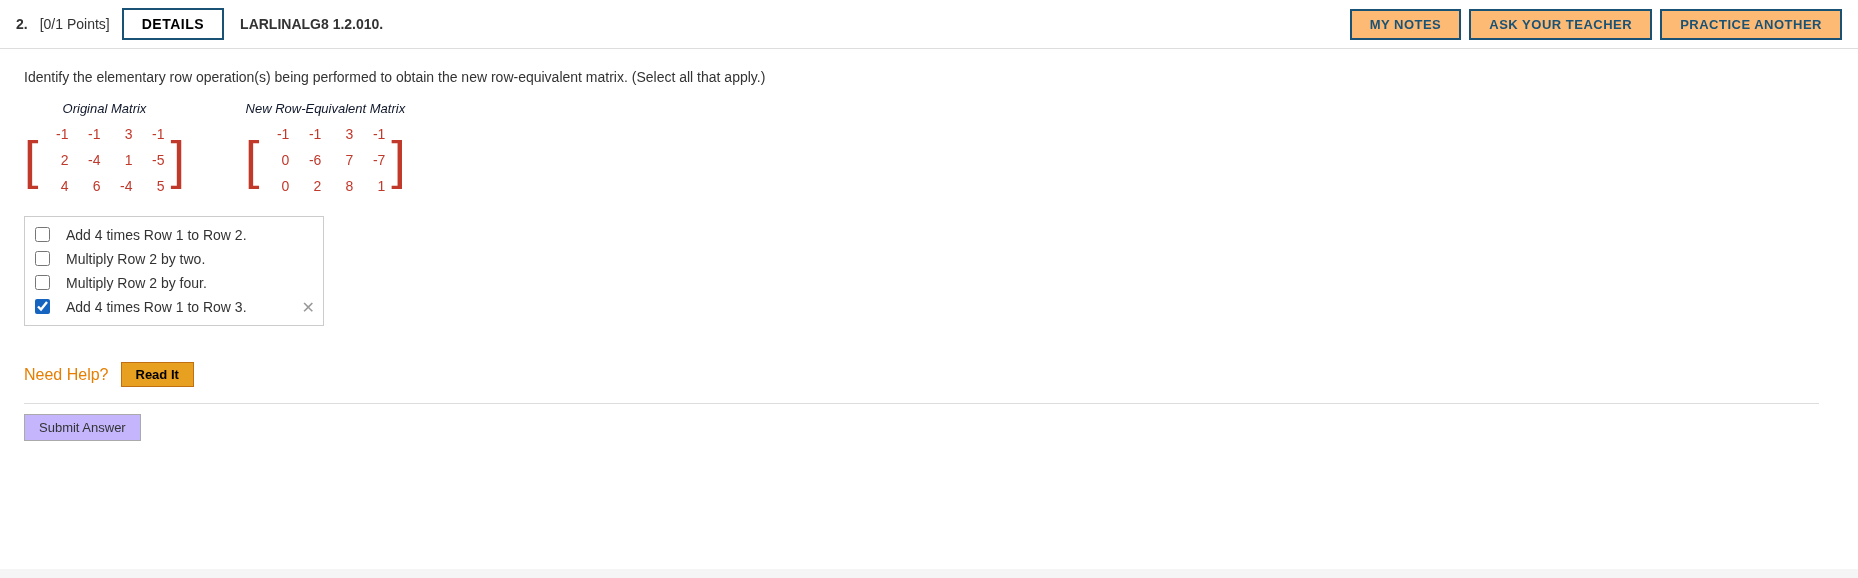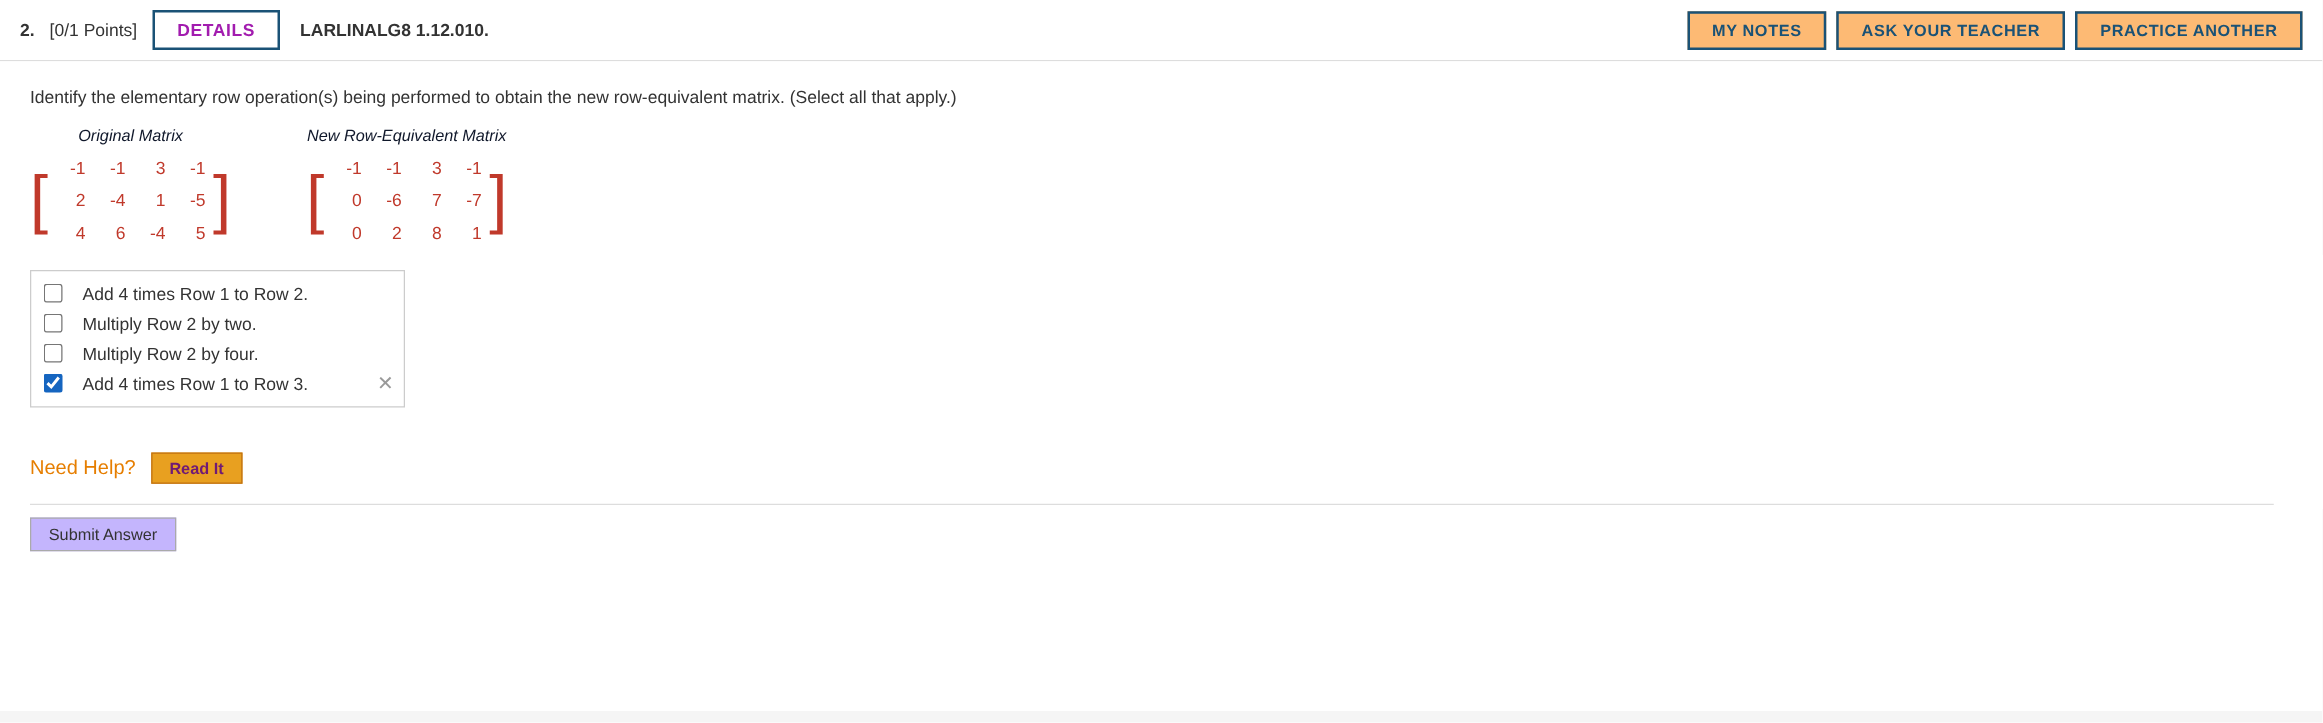--- a/index.html
+++ b/index.html
@@ -17,21 +17,21 @@
       font-weight: bold;
       font-size: 14px;
       white-space: nowrap;
     }
     .points-label {
       font-size: 14px;
       color: #333;
     }
     .details-btn {
       border: 2px solid #1a5276;
-      color: #a21caf;
+      color: #000000;
       background: #fff;
       padding: 6px 18px;
       font-size: 14px;
       font-weight: bold;
       cursor: pointer;
       letter-spacing: 0.5px;
     }
     .problem-id {
       font-size: 14px;
       font-weight: bold;
@@ -154,21 +154,21 @@
       margin-top: 20px;
       margin-bottom: 16px;
     }
     .need-help-text {
       color: #e67e00;
       font-weight: normal;
       font-size: 16px;
     }
     .read-it-btn {
       background: #e8a020;
-      color: #701a75;
+      color: #000000;
       border: 1px solid #c07010;
       padding: 4px 14px;
       font-size: 13px;
       font-weight: bold;
       cursor: pointer;
     }
 
     .submit-row {
       border-top: 1px solid #ddd;
       padding-top: 10px;
@@ -182,21 +182,21 @@
       cursor: pointer;
     }
   </style>
 </head>
 <body>
 
 <div class="top-bar">
   <span class="question-num">2.</span>
   <span class="points-label">[0/1 Points]</span>
   <button class="details-btn">DETAILS</button>
-  <span class="problem-id">LARLINALG8 1.12.010.</span>
+  <span class="problem-id">LARLINALG8 1.2.010.</span>
   <div class="top-bar-right">
     <button class="top-btn">MY NOTES</button>
     <button class="top-btn">ASK YOUR TEACHER</button>
     <button class="top-btn">PRACTICE ANOTHER</button>
   </div>
 </div>
 
 <div class="main-content">
 
   <div class="question-text">Identify the elementary row operation(s) being performed to obtain the new row-equivalent matrix. (Select all that apply.)</div>

